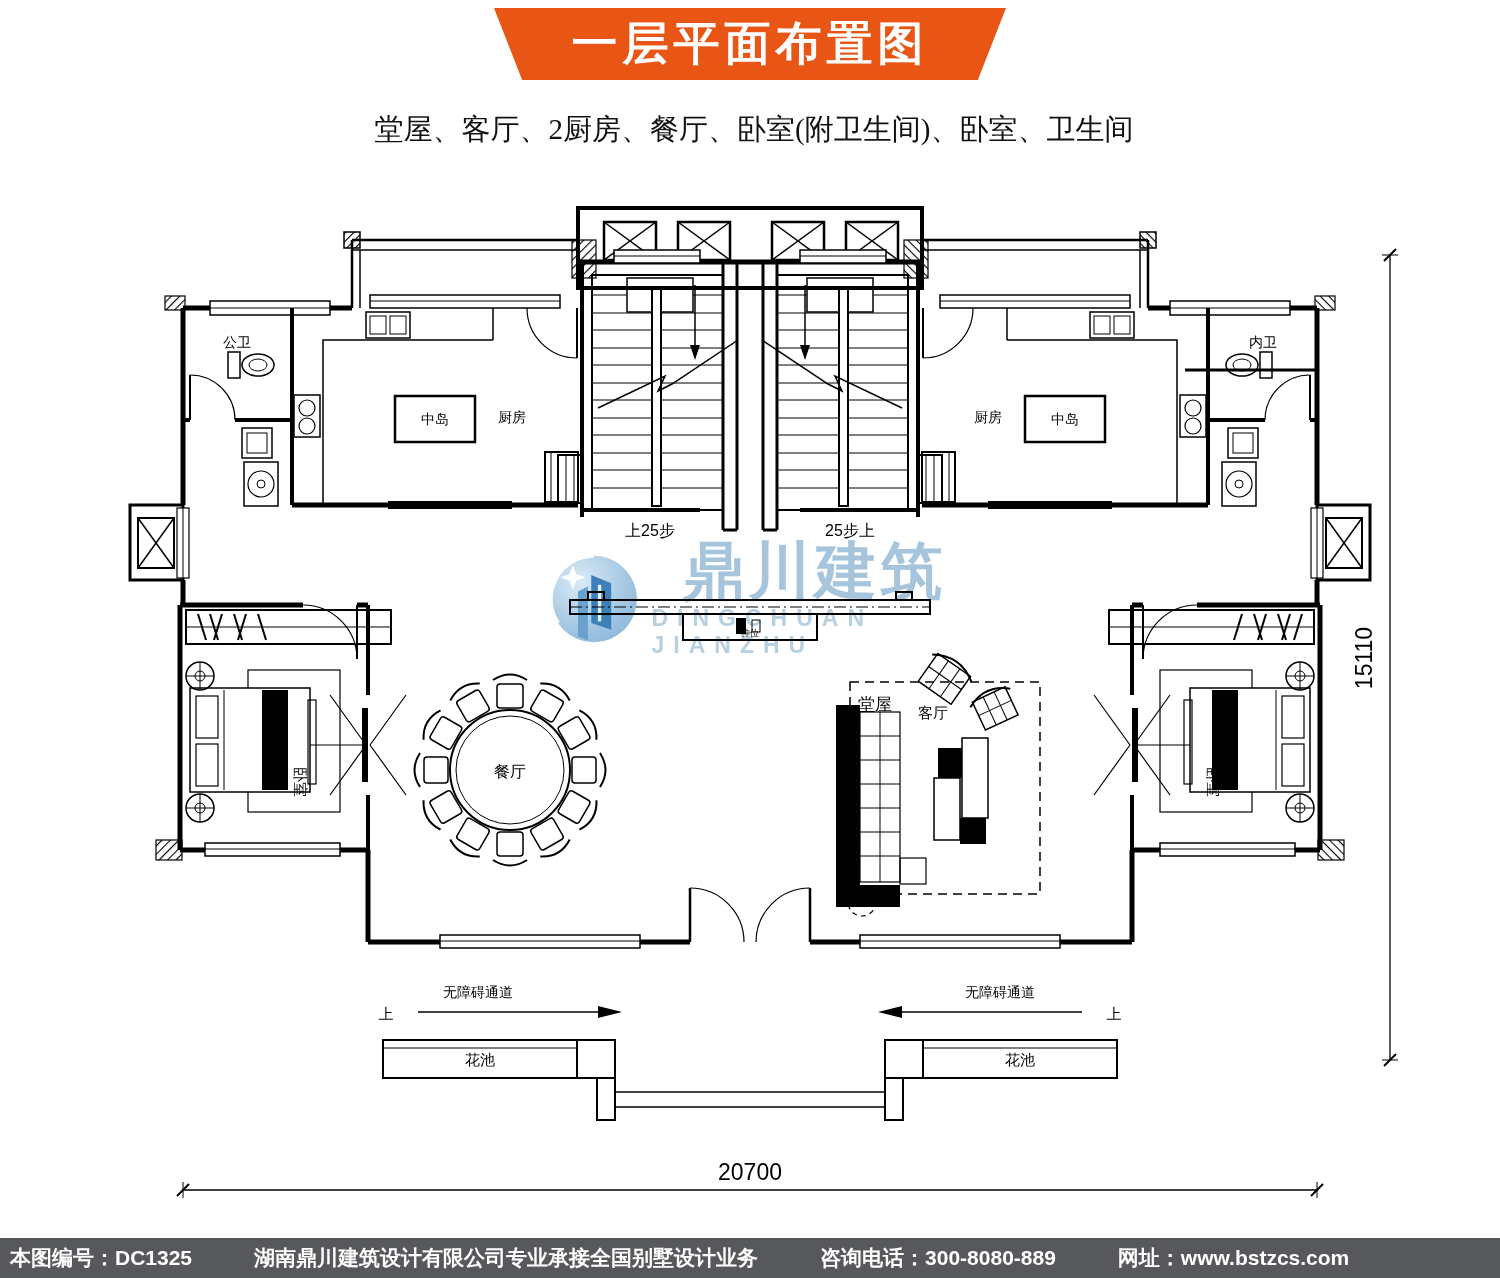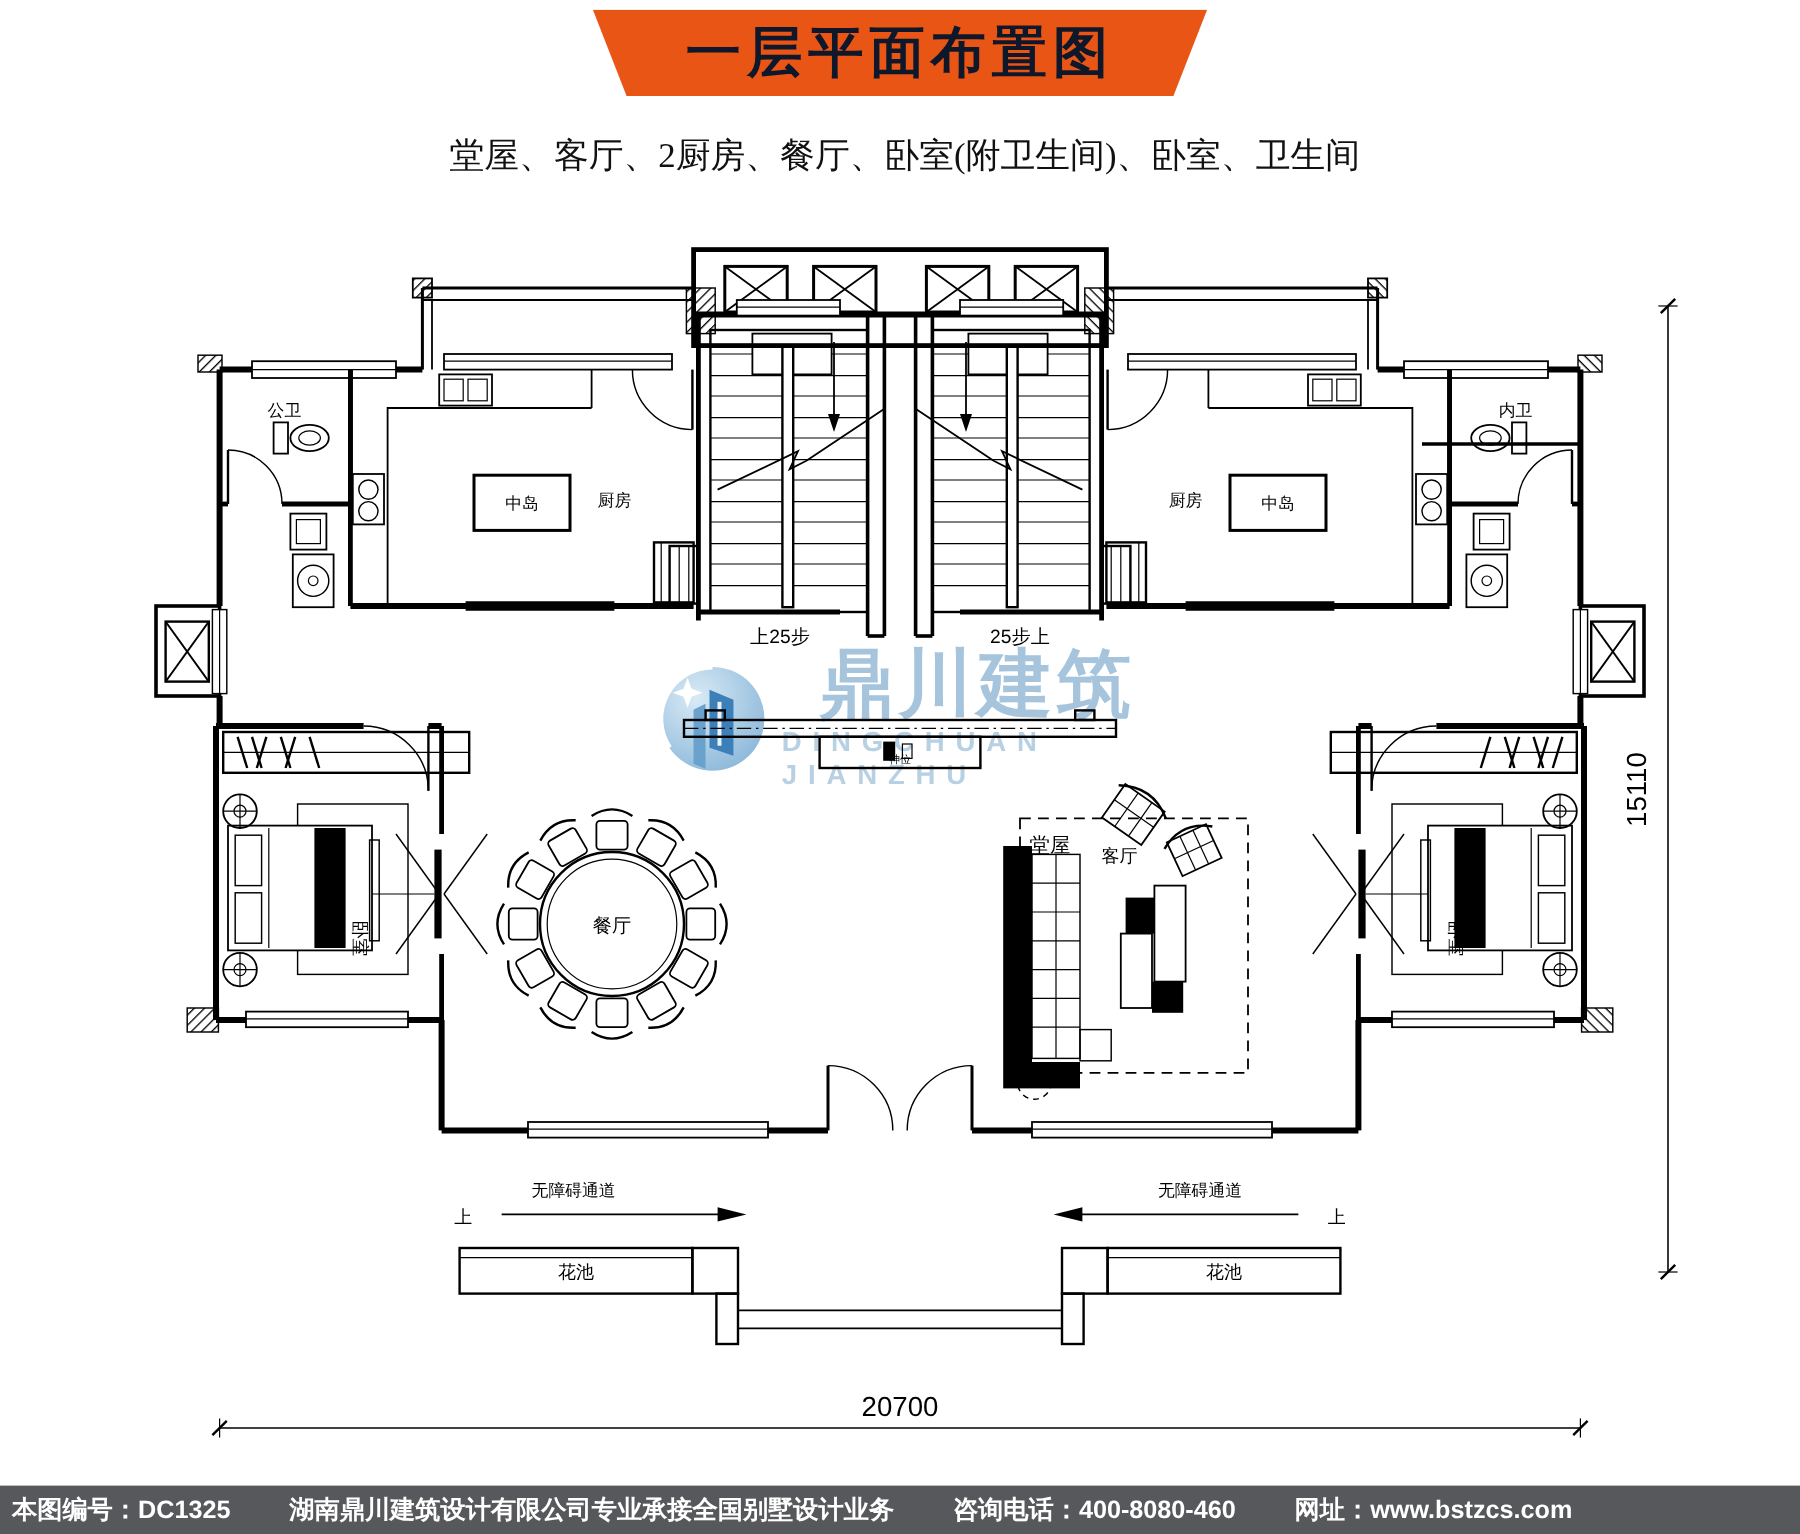--- a/index.html
+++ b/index.html
@@ -2,21 +2,21 @@
 <html><head>
 <meta charset="utf-8">
 <style>
   html,body{margin:0;padding:0;}
   body{width:1500px;height:1278px;position:relative;background:#fff;overflow:hidden;
        font-family:"Liberation Sans",sans-serif;}
   .banner{position:absolute;top:8px;left:50%;transform:translateX(-50%);
           width:512px;height:72px;background:#e95514;
           clip-path:polygon(0 0,100% 0,94.5% 100%,5.5% 100%);
           display:flex;align-items:center;justify-content:center;}
-  .banner-title{color:#0f172a;font-size:46px;font-weight:bold;letter-spacing:5px;
+  .banner-title{color:#ffffff;font-size:46px;font-weight:bold;letter-spacing:5px;
           font-family:"Liberation Sans",sans-serif;}
   .subtitle{position:absolute;top:110px;left:4px;width:100%;text-align:center;
           font-size:29px;color:#111;font-family:"Liberation Serif",serif;}
   .plan-svg{position:absolute;top:0;left:0;}
   .watermark{position:absolute;top:538px;left:548px;width:430px;display:flex;
           align-items:center;gap:12px;pointer-events:none;}
   .wm-text{display:flex;flex-direction:column;align-items:center;}
   .wm-zh{font-size:62px;font-weight:bold;color:#a6c5dd;letter-spacing:4px;line-height:1.05;}
   .wm-en{font-size:23px;font-weight:bold;color:#b7d0e2;letter-spacing:9px;margin-top:2px;}
   .footer{position:absolute;left:0;top:1238px;width:100%;height:40px;background:#57585b;
@@ -360,18 +360,18 @@
     <text x="750" y="1180" font-size="23">20700</text>
     <text transform="translate(1372,658) rotate(-90)" font-size="23">15110</text>
   </g>
 </svg>
 
 <div class="banner" style="background: rgb(233, 85, 20);">
   <div class="banner-title">一层平面布置图</div>
 </div>
 <div class="subtitle">堂屋、客厅、2厨房、餐厅、卧室(附卫生间)、卧室、卫生间</div>
 
-<div class="footer" style="background: rgb(87, 88, 91);">
+<div class="footer" style="background: rgb(87, 88, 91); gap: 13px;">
   <span>本图编号：DC1325</span>
   <span>湖南鼎川建筑设计有限公司专业承接全国别墅设计业务</span>
-  <span>咨询电话：400-8080-460</span>
+  <span>咨询电话：300-8080-889</span>
   <span>网址：www.bstzcs.com</span>
 </div>
 
 </body></html>

